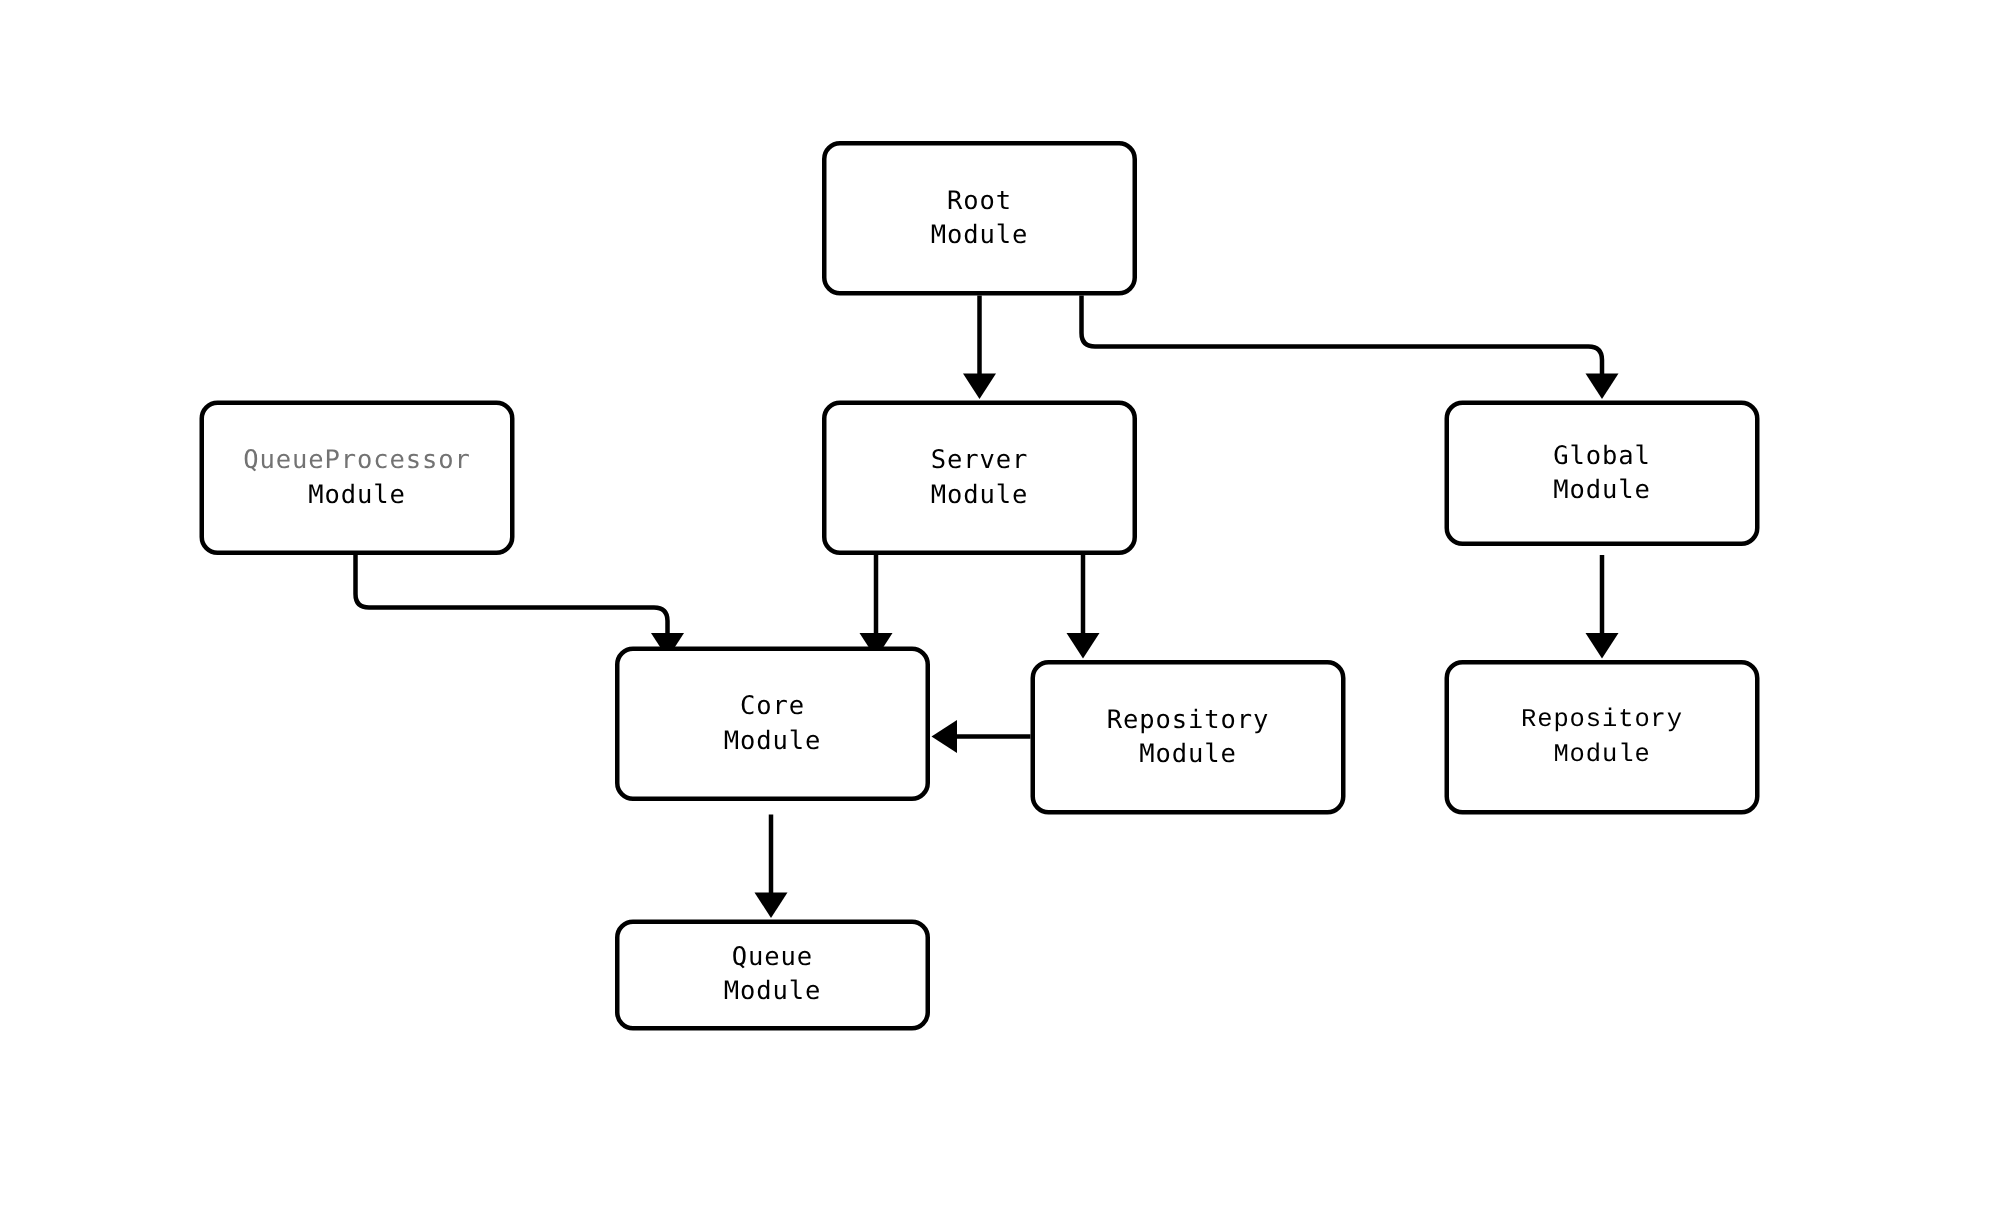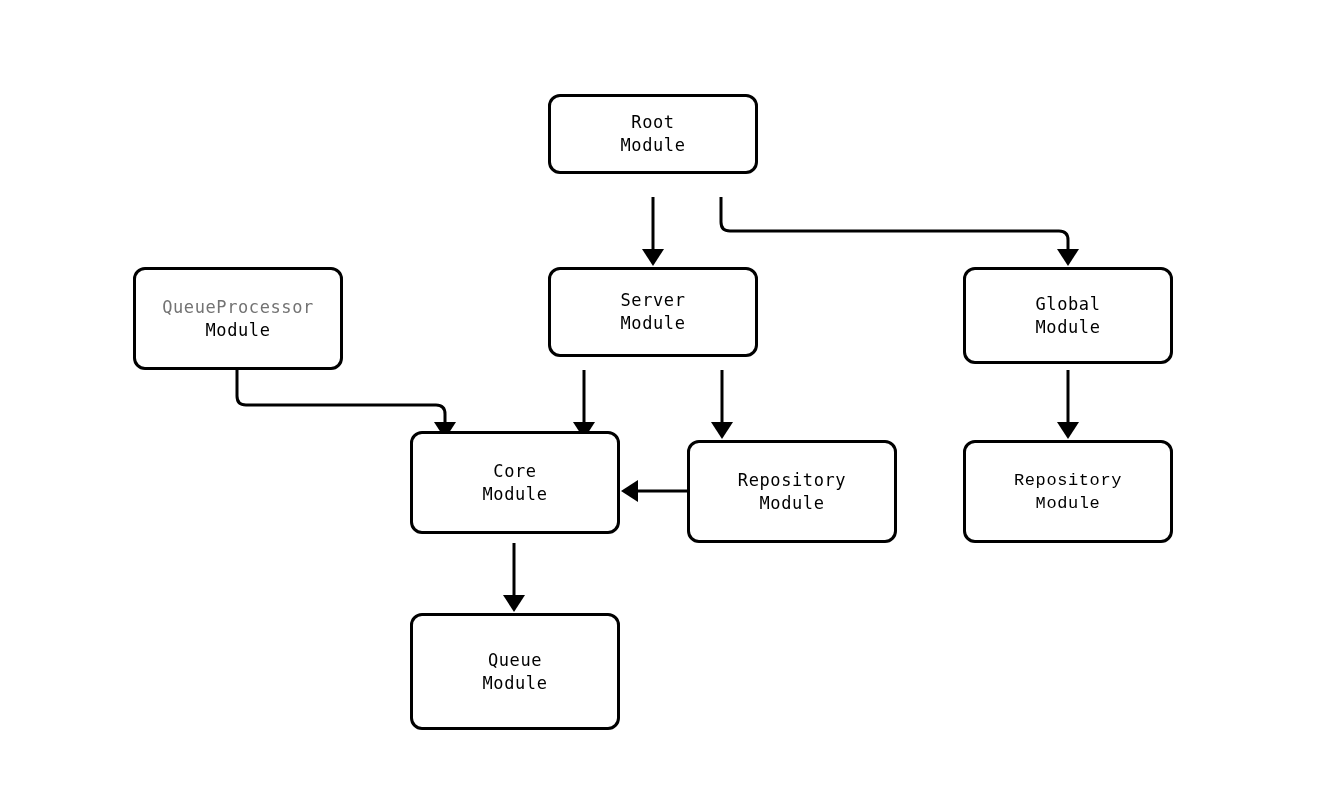--- a/index.html
+++ b/index.html
@@ -78,47 +78,47 @@
         <path d="M 687 491 L 638 491" fill="none" stroke="#000000" stroke-width="3" stroke-linecap="butt"></path>
         <polygon points="638,480 638,502 621,491" fill="#000000"></polygon>
       </g>
       <g>
         <path d="M 514 543 L 514 604" fill="none" stroke="#000000" stroke-width="3" stroke-linecap="butt"></path>
         <polygon points="503,595 525,595 514,612" fill="#000000"></polygon>
       </g>
     </svg>
 
   <div id="node-layer">
-      <div class="node" style="left: 548px; top: 94px; width: 210px; height: 80px; border-color: rgb(0, 0, 0);">
+      <div class="node" style="left: 548px; top: 94px; width: 210px; height: 103px; border-color: rgb(0, 0, 0);">
         <div class="node-line" style="color: rgb(0, 0, 0);">Root</div>
         <div class="node-line" style="color: rgb(0, 0, 0);">Module</div>
       </div>
       <div class="node" style="left: 133px; top: 267px; width: 210px; height: 103px; border-color: rgb(0, 0, 0);">
         <div class="node-line" style="color: #737373;">QueueProcessor</div>
         <div class="node-line" style="color: rgb(0, 0, 0);">Module</div>
       </div>
-      <div class="node" style="left: 548px; top: 267px; width: 210px; height: 90px; border-color: rgb(0, 0, 0);">
+      <div class="node" style="left: 548px; top: 267px; width: 210px; height: 103px; border-color: rgb(0, 0, 0);">
         <div class="node-line" style="color: rgb(0, 0, 0);">Server</div>
         <div class="node-line" style="color: rgb(0, 0, 0);">Module</div>
       </div>
       <div class="node" style="left: 963px; top: 267px; width: 210px; height: 97px; border-color: rgb(0, 0, 0);">
         <div class="node-line" style="color: rgb(0, 0, 0);">Global</div>
         <div class="node-line" style="color: rgb(0, 0, 0);">Module</div>
       </div>
       <div class="node" style="left: 410px; top: 431px; width: 210px; height: 103px; border-color: rgb(0, 0, 0);">
         <div class="node-line" style="color: rgb(0, 0, 0);">Core</div>
         <div class="node-line" style="color: rgb(0, 0, 0);">Module</div>
       </div>
       <div class="node" style="left: 687px; top: 440px; width: 210px; height: 103px; border-color: rgb(0, 0, 0);">
         <div class="node-line" style="color: rgb(0, 0, 0);">Repository</div>
         <div class="node-line" style="color: rgb(0, 0, 0);">Module</div>
       </div>
       <div class="node" style="left: 963px; top: 440px; width: 210px; height: 103px; border-color: rgb(0, 0, 0); font-family: Liberation Mono, monospace;">
         <div class="node-line" style="color: rgb(0, 0, 0);">Repository</div>
         <div class="node-line" style="color: rgb(0, 0, 0);">Module</div>
       </div>
-      <div class="node" style="left: 410px; top: 613px; width: 210px; height: 117px; border-color: rgb(0, 0, 0);">
+      <div class="node" style="left: 410px; top: 613px; width: 210px; height: 74px; border-color: rgb(0, 0, 0);">
         <div class="node-line" style="color: rgb(0, 0, 0);">Queue</div>
         <div class="node-line" style="color: rgb(0, 0, 0);">Module</div>
       </div>
     </div>
 
 </div>
 
 </body></html>

